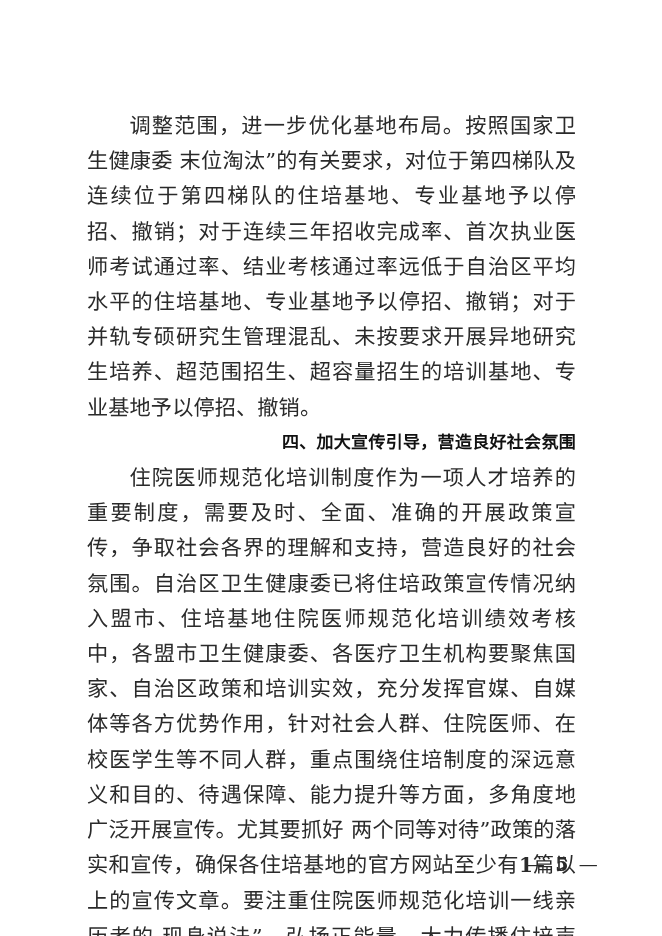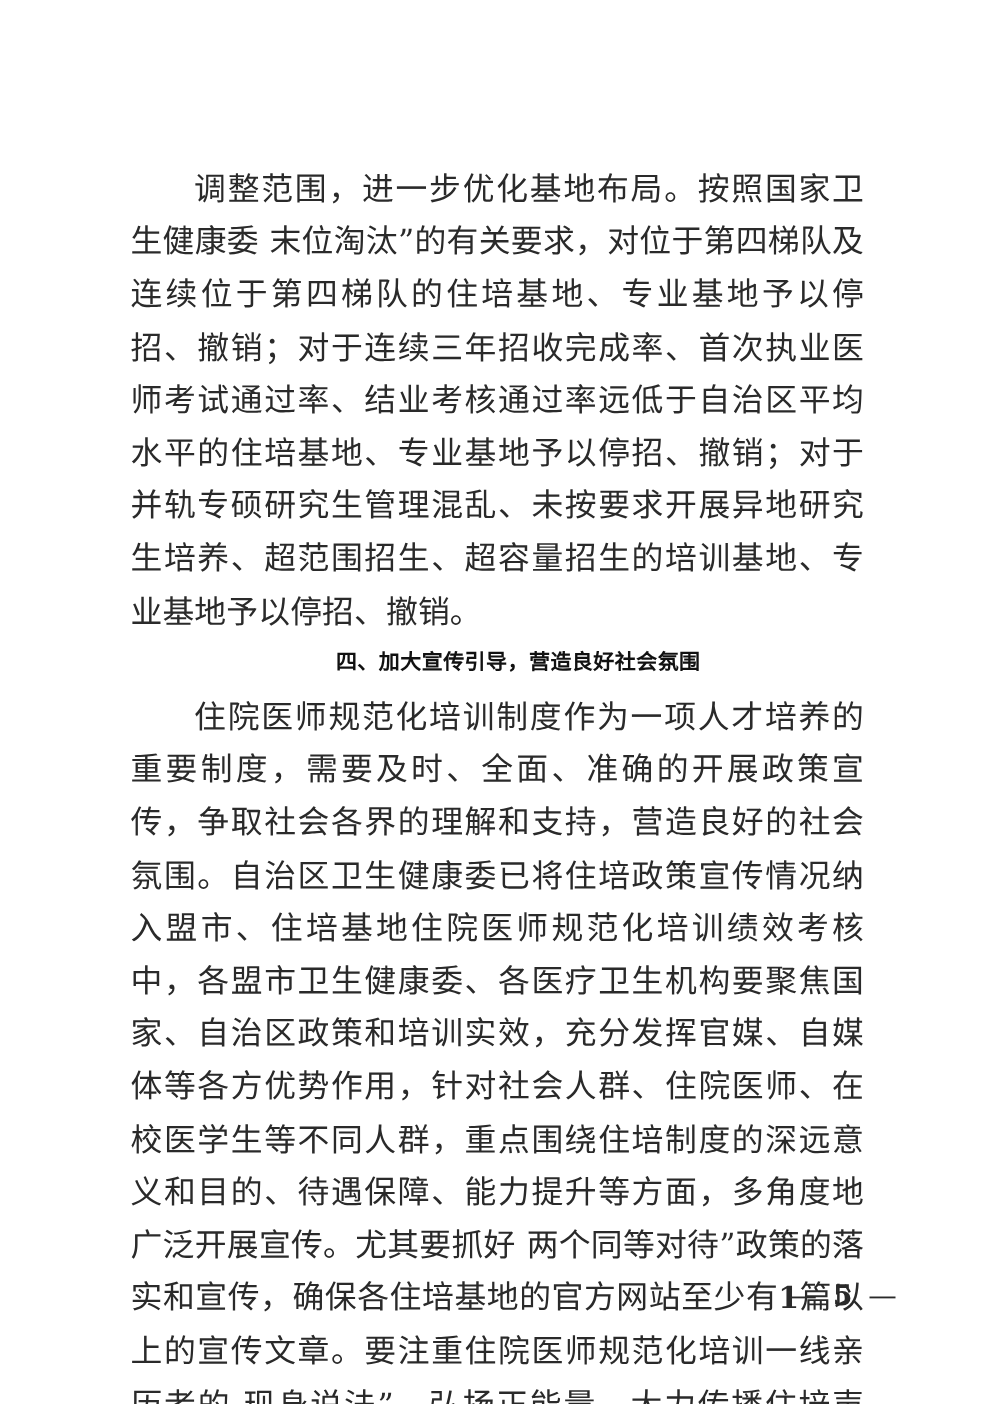--- a/index.html
+++ b/index.html
@@ -37,28 +37,28 @@
     text-align-last: left;
     letter-spacing: 0.1px;
     font-family: "DejaVu Serif", "Liberation Serif", serif;
     -webkit-font-smoothing: antialiased;
   }
   .para.indent {
     text-indent: 2em;
   }
   .heading {
     margin: 0;
-    font-size: 14px;
+    font-size: 17px;
     line-height: 35.2px;
     color: #111111;
     font-weight: 700;
     text-indent: 2em;
     letter-spacing: 0.3px;
     font-family: "DejaVu Sans", "Liberation Sans", sans-serif;
-    text-align: center;
+    text-align: right;
   }
   
   .num {
     font-family: "DejaVu Serif", "Liberation Serif", serif;
     font-weight: 700;
     font-size: 20px;
     letter-spacing: 0;
   }
   .quote-gap {
     display: inline-block;

